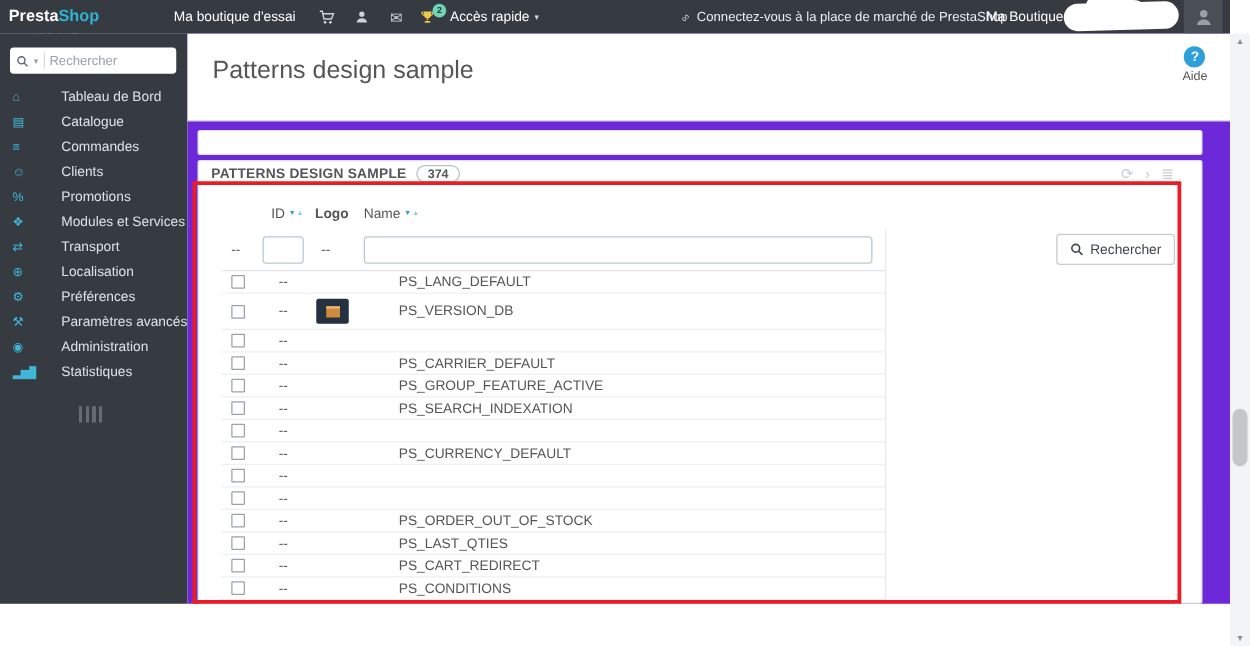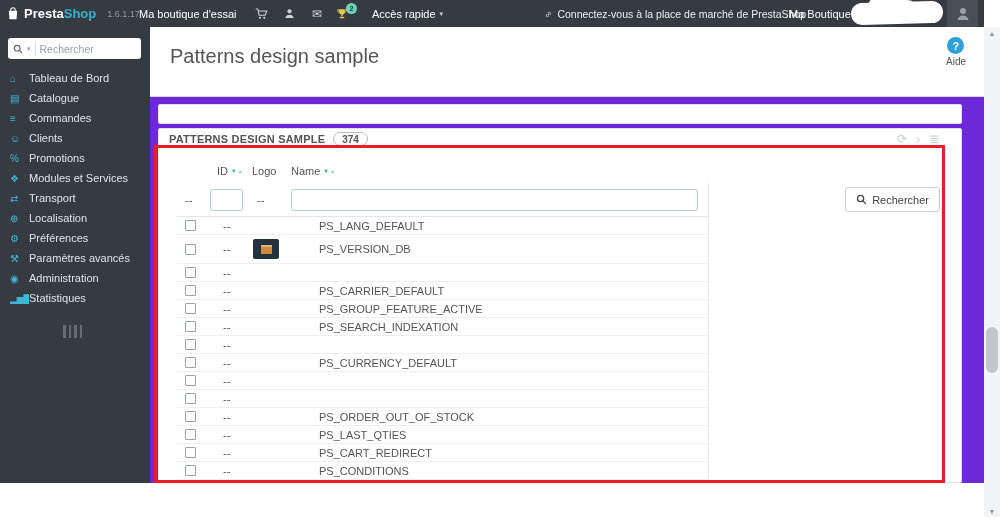--- a/index.html
+++ b/index.html
@@ -2,48 +2,48 @@
 <html><head>
 <meta charset="utf-8">
 <style>
   *{margin:0;padding:0;box-sizing:border-box;}
   body{margin:0;background:#fff;font-family:"Liberation Sans",sans-serif;}
   .app{position:relative;width:1000px;height:517px;background:#fff;overflow:hidden;font-size:11px;color:#555;}
 
   
   .topbar{position:absolute;left:0;top:0;width:984px;height:27px;background:#363a41;}
   .tb-abs{position:absolute;top:0;height:27px;display:flex;align-items:center;gap:4px;color:#fff;}
-  .brand{left:7px;gap:5px;cursor:pointer;}
+  .brand{left:7px;gap:5px;cursor:pointer;flex-direction:column;}
   .brand-name{font-size:13px;font-weight:bold;color:#fff;}
   .brand-shop{color:#2fb5d2;}
   .brand-ver{font-size:9px;color:#959ba1;margin-left:6px;}
   .shopname{left:139px;font-size:11px;cursor:pointer;}
   .tb-ic{position:absolute;top:0;height:27px;display:flex;align-items:center;color:#cfd3d6;cursor:pointer;}
   .envelope{font-size:12px;}
   .trophy-badge{position:absolute;left:346px;top:3px;width:11px;height:11px;border-radius:50%;background:#6fd3b5;color:#17323c;font-size:7px;display:flex;align-items:center;justify-content:center;font-weight:bold;cursor:pointer;}
-  .quick{left:372px;font-size:11px;gap:4px;cursor:pointer;}
+  .quick{left:360px;font-size:11px;gap:4px;cursor:pointer;}
   .caret{font-size:7px;color:#cfd3d6;}
   .marketplace{left:545px;font-size:10.5px;color:#eceef0;gap:6px;cursor:pointer;}
   .linkicon{display:inline-block;transform:rotate(-45deg);font-size:9px;color:#cfd3d6;}
   .myshop{left:789px;font-size:11px;cursor:pointer;}
   .scribble{position:absolute;left:851px;top:2px;width:92px;height:22px;background:#fff;border-radius:11px;transform:rotate(-1.5deg);}
   .scribble::after{content:"";position:absolute;left:18px;top:-3px;width:46px;height:12px;background:#fff;border-radius:7px;transform:rotate(5deg);}
   .avatar{position:absolute;left:947px;top:0;width:31px;height:27px;background:#4a4f56;display:flex;align-items:center;justify-content:center;cursor:pointer;}
 
   
   .sidebar{position:absolute;left:0;top:27px;width:150px;height:456px;background:#363a41;}
   .side-search{position:absolute;left:8px;top:11px;width:133px;height:21px;background:#fff;border-radius:3px;display:flex;align-items:center;padding:0 5px;gap:4px;color:#606770;}
   .side-search .caret{color:#9aa0a5;}
   .side-search .divider{width:1px;height:13px;background:#d6dadd;}
   .side-search input{border:0;outline:0;flex:1;font-size:10.5px;color:#555;background:transparent;width:50px;font-family:inherit;}
   .side-search input::placeholder{color:#9aa0a5;}
   .menu{position:absolute;left:0;top:41px;width:150px;}
   .menu-item{height:20px;display:flex;align-items:center;padding-left:10px;cursor:pointer;color:#dfe3e6;}
   .mi-icon{width:19px;font-size:10px;color:#41b7d8;overflow:hidden;white-space:nowrap;letter-spacing:-1px;}
-  .mi-label{font-size:11px;}
+  .mi-label{font-size:11px;margin-left:20px;}
   .collapse-bars{position:absolute;left:63px;top:298px;width:21px;height:13px;background:repeating-linear-gradient(90deg,#666c73 0 2.5px,transparent 2.5px 5.5px);cursor:pointer;}
 
   
   .content{position:absolute;left:150px;top:27px;width:834px;height:456px;background:#6d28d9;}
   .content-header{position:absolute;left:0;top:0;width:834px;height:70px;background:#fff;border-bottom:1px solid #d9dbdd;}
   .page-title{position:absolute;left:20px;top:18px;font-size:20px;font-weight:400;color:#555;}
   .help{position:absolute;right:18px;top:10px;display:flex;flex-direction:column;align-items:center;gap:2px;cursor:pointer;}
   .help-circle{width:17px;height:17px;border-radius:50%;background:#2d9fd9;color:#fff;font-weight:bold;font-size:11px;display:flex;align-items:center;justify-content:center;}
   .help-label{font-size:10px;color:#555;}
   .toolbar-strip{position:absolute;left:8px;top:77px;width:804px;height:20px;background:#fff;border:1px solid #e0e3e5;border-radius:2px;}
@@ -54,21 +54,21 @@
   .p-title{font-weight:bold;font-size:11px;color:#555;letter-spacing:.2px;}
   .p-badge{border:1px solid #b9bec1;border-radius:9px;padding:0 8px;font-weight:bold;font-size:10px;height:14px;line-height:13px;color:#555;}
   .p-actions{margin-left:auto;margin-right:12px;display:flex;gap:9px;color:#c9ced2;font-size:12px;}
   .p-actions span{cursor:pointer;}
 
   .table{margin-left:18px;width:532px;}
   .thead,.filter-row,.row{display:grid;grid-template-columns:30px 40px 44px 1fr;}
   .thead{height:34px;align-items:end;padding-bottom:6px;text-align:center;}
   .th{font-size:11px;color:#555;display:flex;align-items:center;gap:3px;}
   .th-id{padding-left:10px;cursor:pointer;}
-  .th-logo{padding-left:5px;}
+  .th-logo{padding-left:5px;font-weight:bold;}
   .th-name{cursor:pointer;}
   .sort{display:inline-flex;gap:1px;align-items:center;}
   .s1{font-size:5.5px;color:#1f9ec9;cursor:pointer;}
   .s2{font-size:5.5px;color:#86cde4;cursor:pointer;}
   .tbl-main{border-right:1px solid #e8ebed;}
   .filter-row{align-items:center;height:34px;border-bottom:1px solid #e3e6e8;}
   .f-dash{padding-left:8px;color:#555;}
   .f-dash-logo{padding-left:10px;}
   .f-input{height:22px;border:1px solid #b7c9d0;border-radius:3px;font-size:11px;padding:0 4px;color:#555;outline:none;background:#fff;font-family:inherit;}
   .f-small{width:33px;margin-left:3px;}

